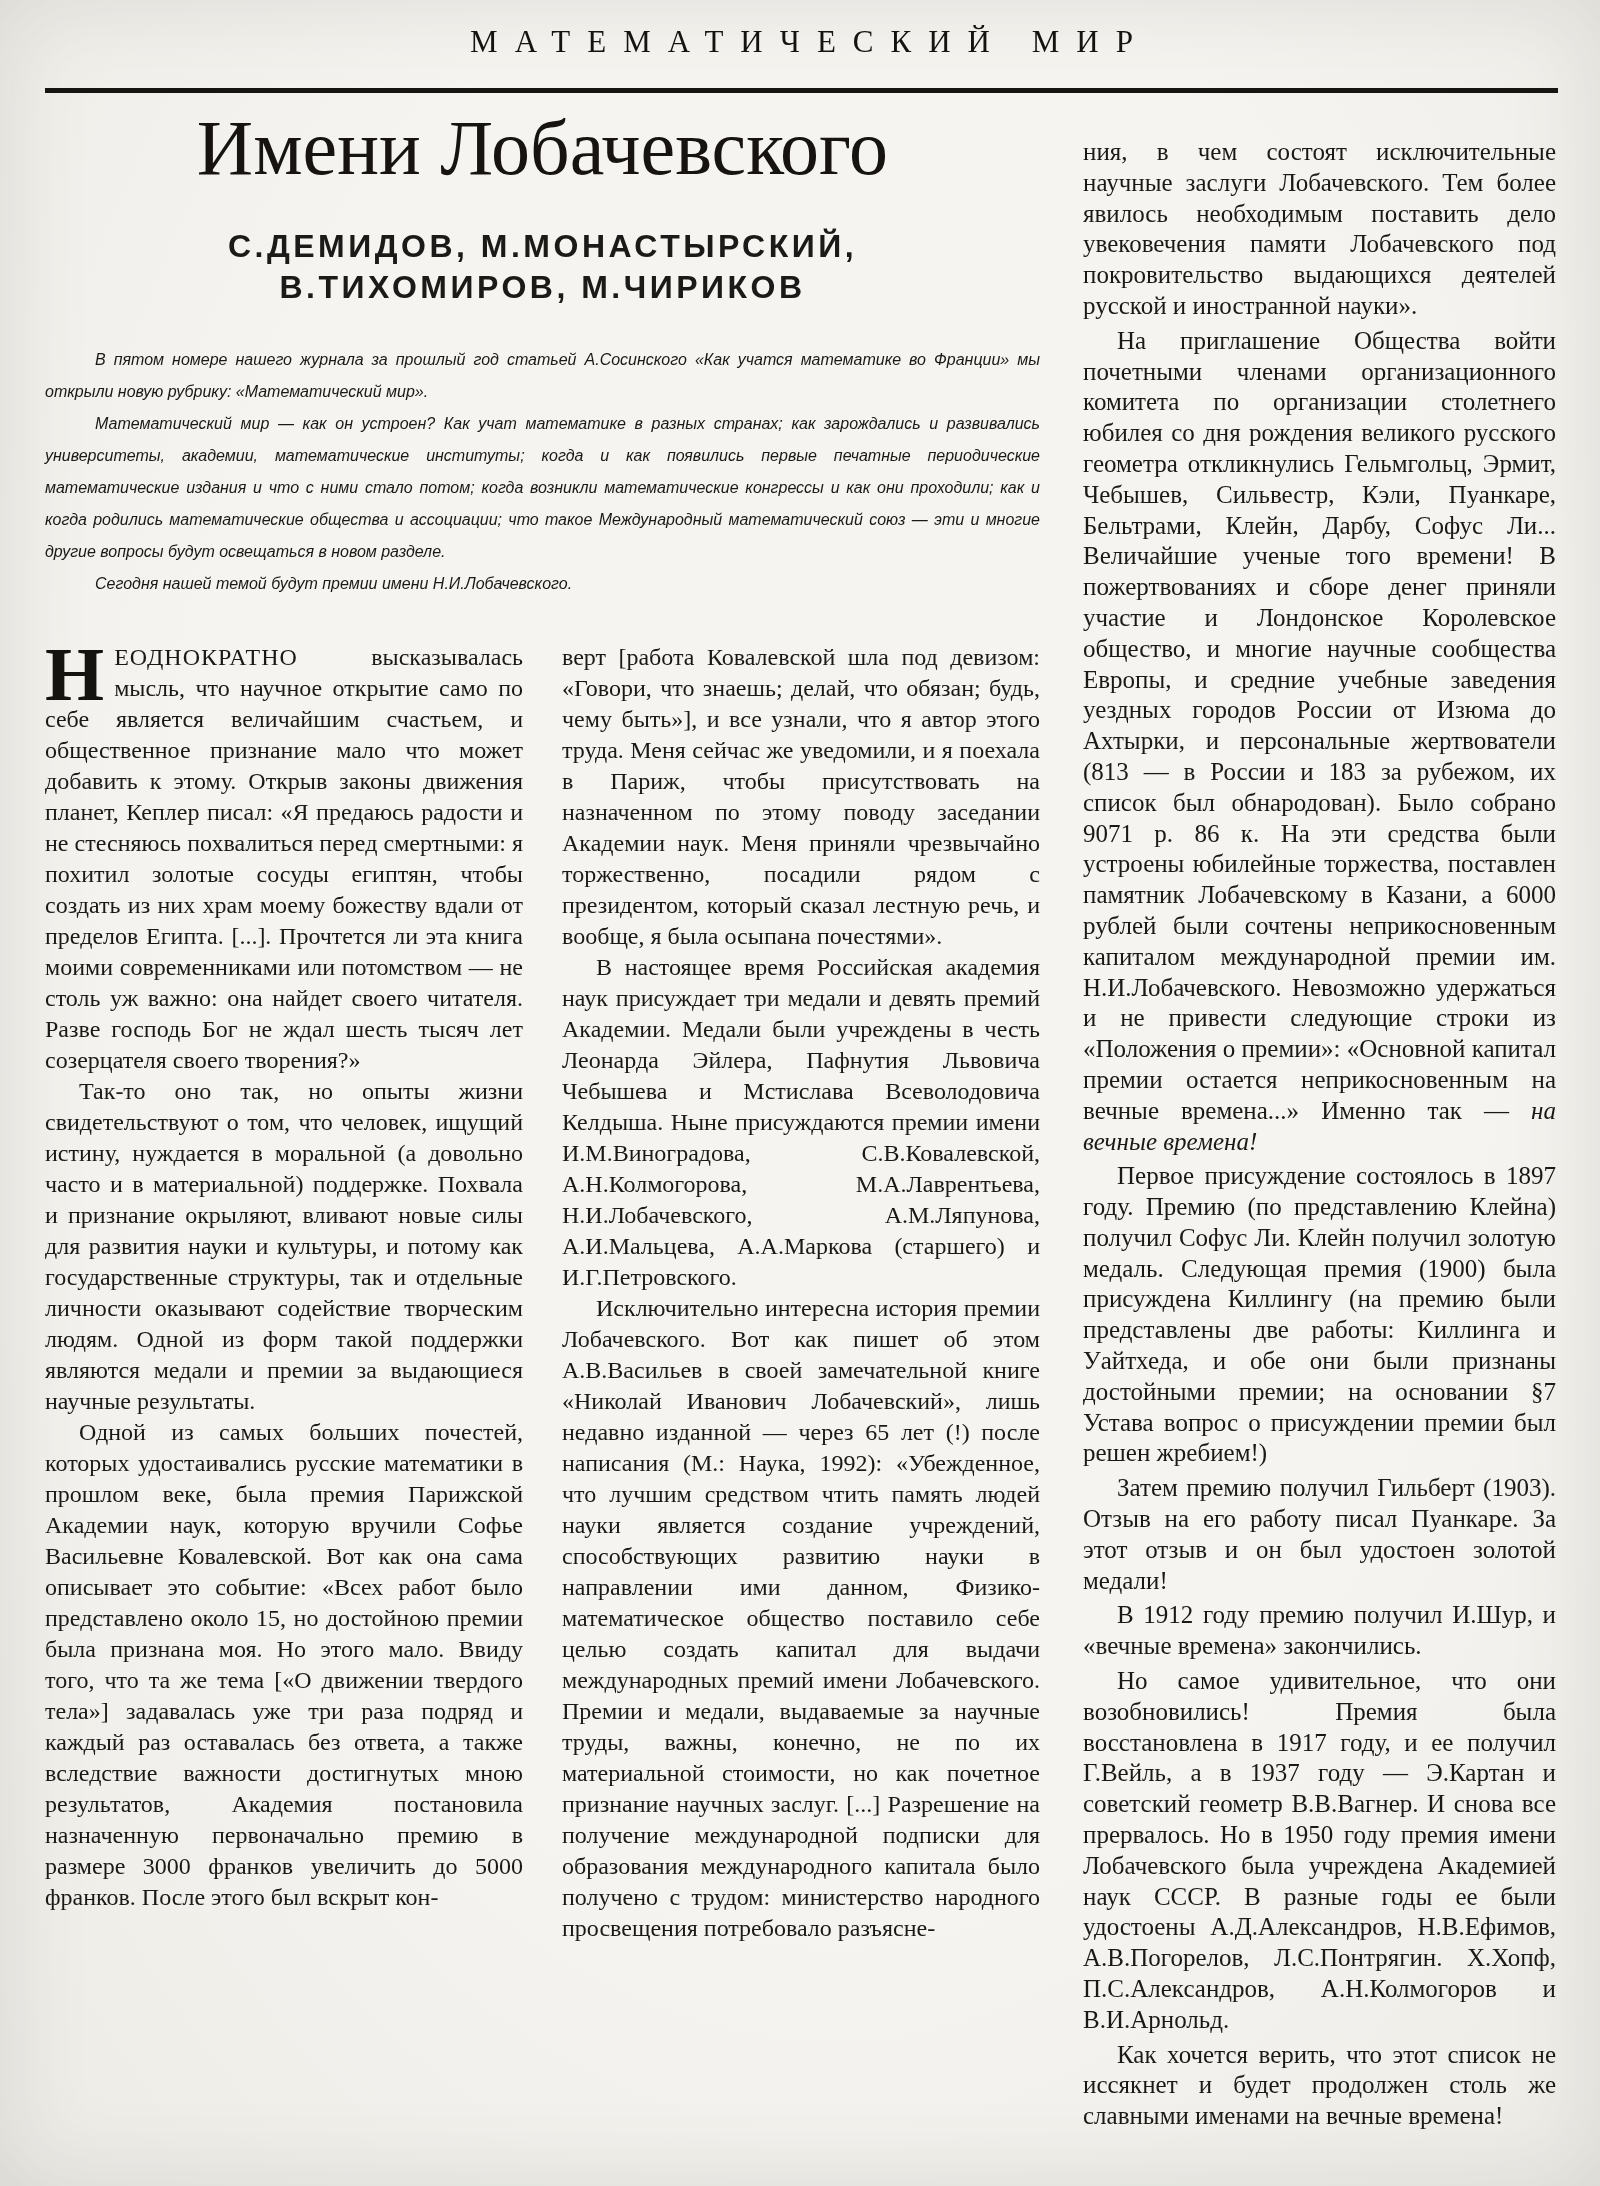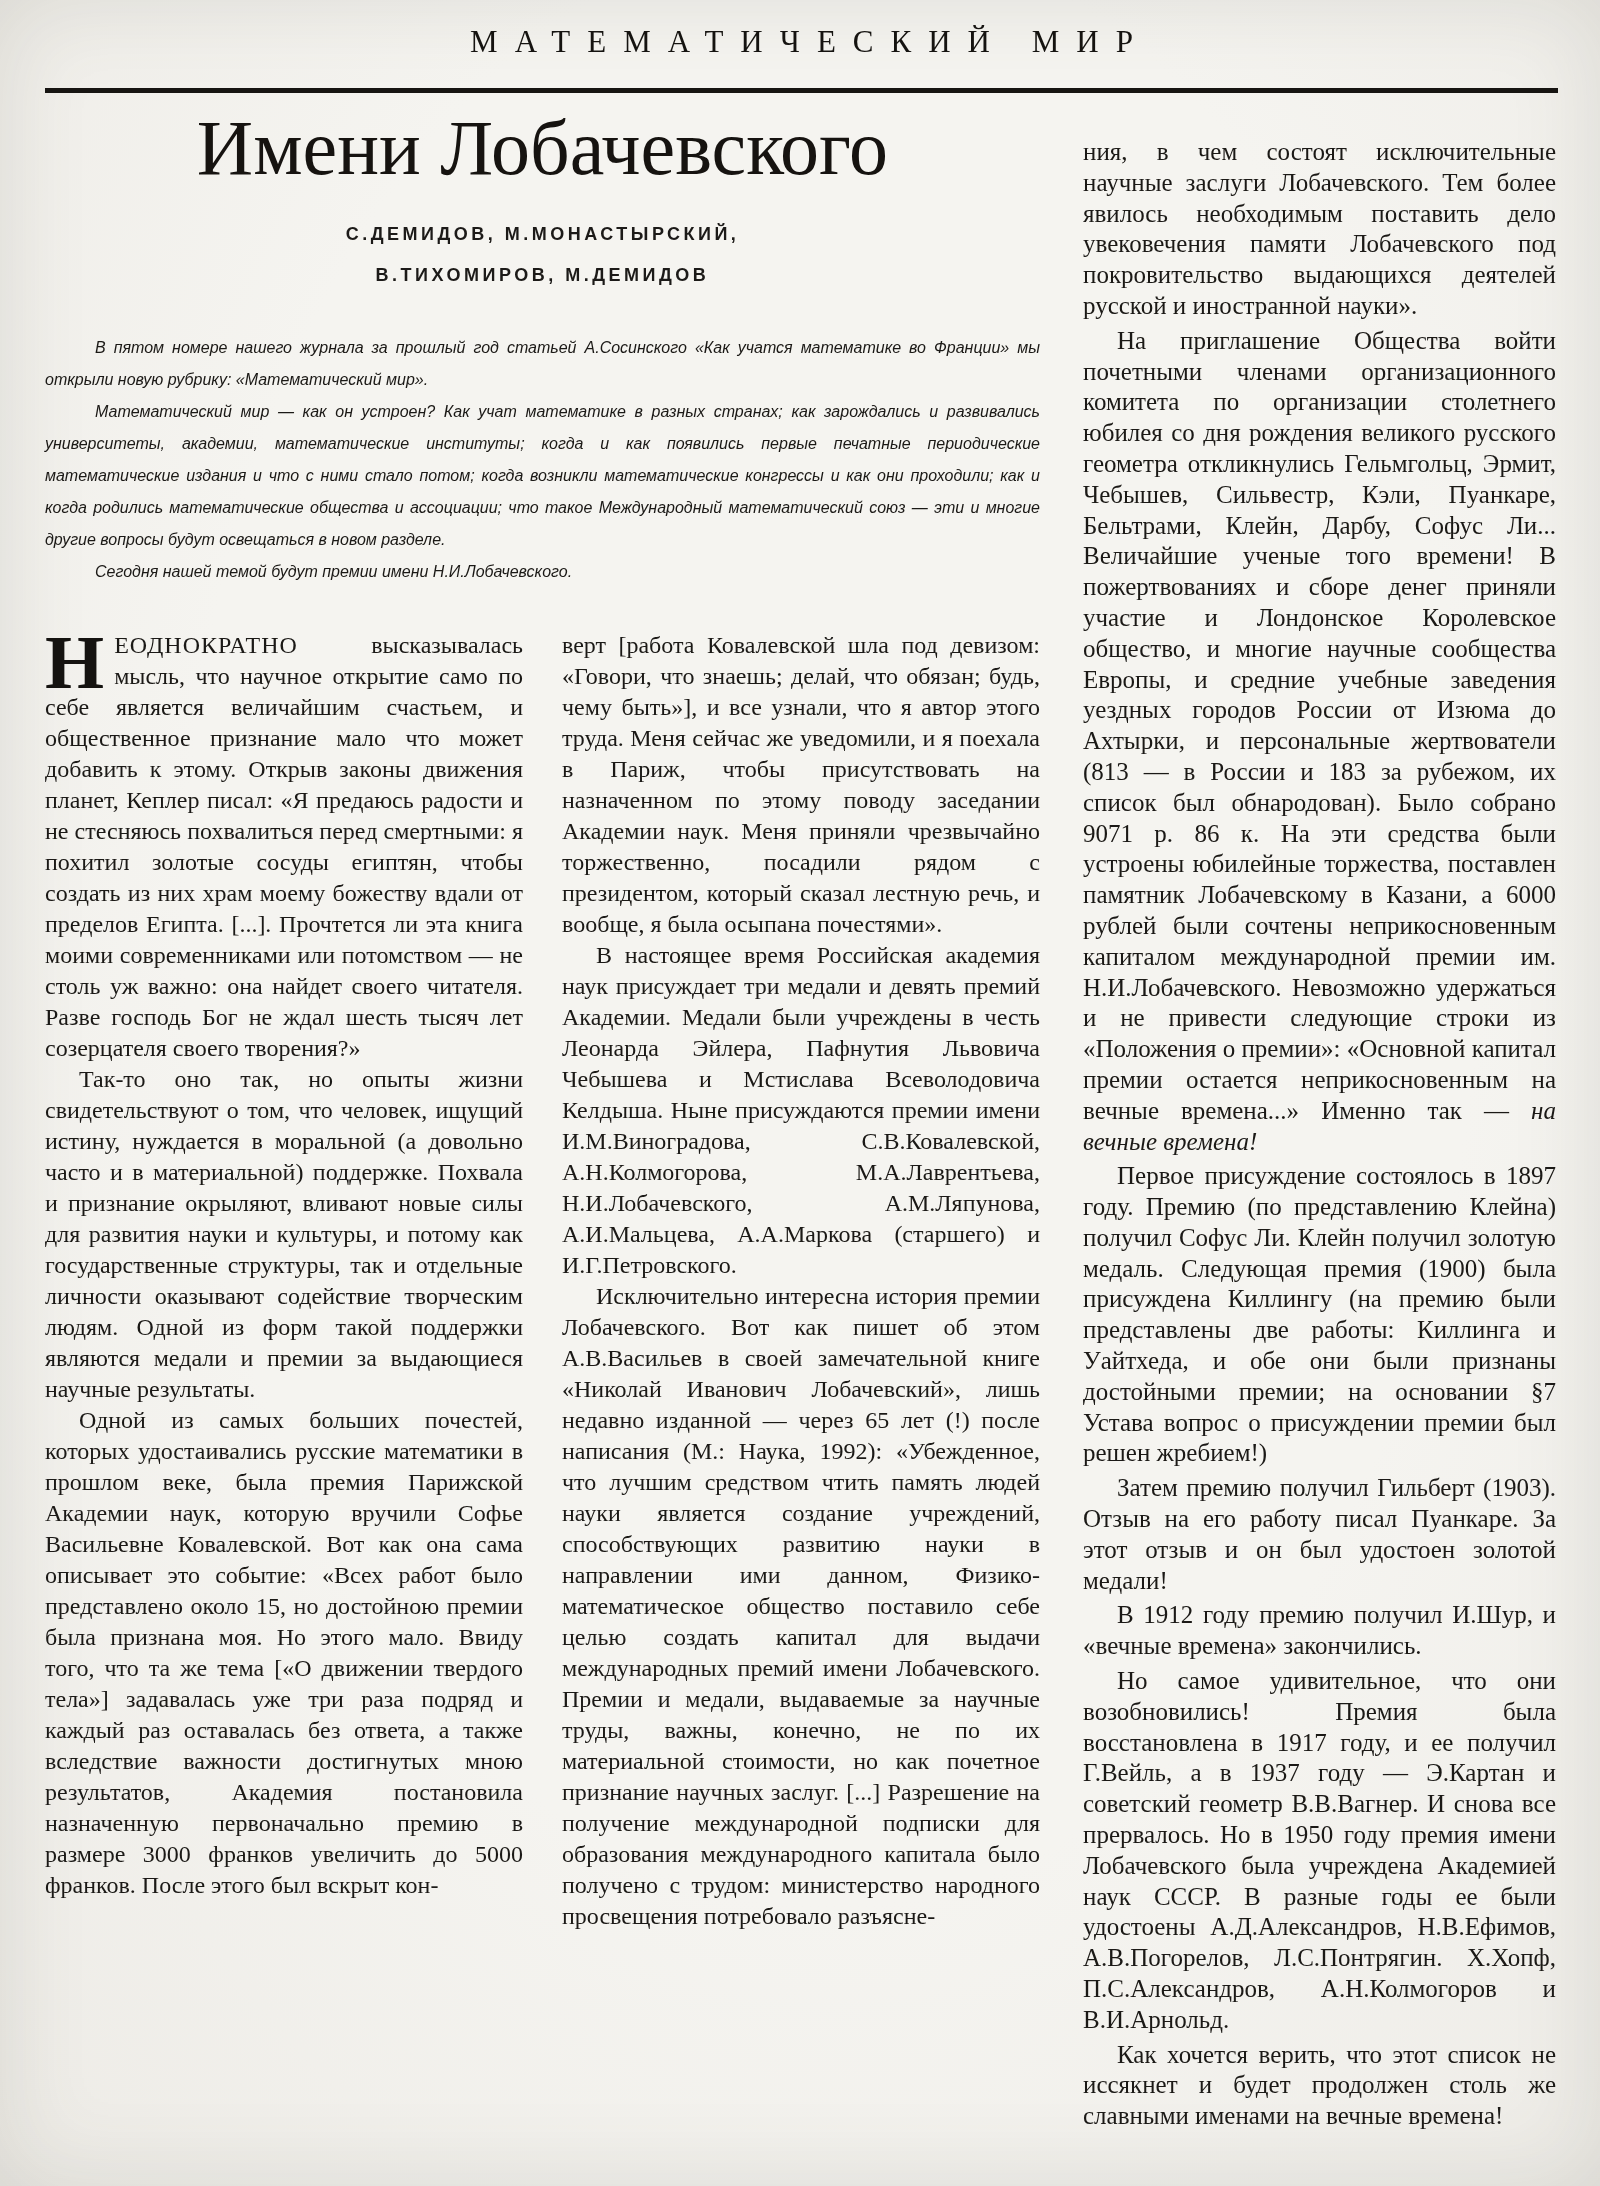--- a/index.html
+++ b/index.html
@@ -29,23 +29,23 @@
     background:#171512;
   }
   .left-block { position:absolute; left:45px; top:98px; width:995px; }
   .title {
     margin:8px 0 8px 0;
     font-family:"Liberation Serif", serif;
     font-weight:400; font-size:78px; line-height:84px;
     text-align:center; color:#161310;
   }
   .authors {
-    margin-top:24px;
+    margin-top:36px;
     font-family:"Liberation Sans", sans-serif;
-    font-weight:700; font-size:18px; line-height:41px;
+    font-weight:700; font-size:32px; line-height:41px;
     letter-spacing:3.5px; text-align:center; color:#1c1a18;
   }
   .intro {
     margin-top:36px;
     font-family:Liberation Sans, sans-serif;
     font-style:italic;
     font-size:16px; line-height:32px;
     text-align:justify;
   }
   .intro p { margin:0; text-indent:50px; }
@@ -80,21 +80,21 @@
 <div class="page">
 
   <div class="rubric">МАТЕМАТИЧЕСКИЙ МИР</div>
   <div class="rule"></div>
 
   <section class="left-block">
     <h1 class="title">Имени Лобачевского</h1>
 
     <div class="authors">
       <div>С.ДЕМИДОВ, М.МОНАСТЫРСКИЙ,</div>
-      <div>В.ТИХОМИРОВ, М.ДЕМИДОВ</div>
+      <div>В.ТИХОМИРОВ, М.ЧИРИКОВ</div>
     </div>
 
     <div class="intro">
       <p>В пятом номере нашего журнала за прошлый год статьей А.Сосинского «Как учатся математике во Франции» мы открыли новую рубрику: «Математический мир».</p>
       <p>Математический мир — как он устроен? Как учат математике в разных странах; как зарождались и развивались университеты, академии, математические институты; когда и как появились первые печатные периодические математические издания и что с ними стало потом; когда возникли математические конгрессы и как они проходили; как и когда родились математические общества и ассоциации; что такое Международный математический союз — эти и многие другие вопросы будут освещаться в новом разделе.</p>
       <p>Сегодня нашей темой будут премии имени Н.И.Лобачевского.</p>
     </div>
 
     <div class="cols">
       <div class="col">

